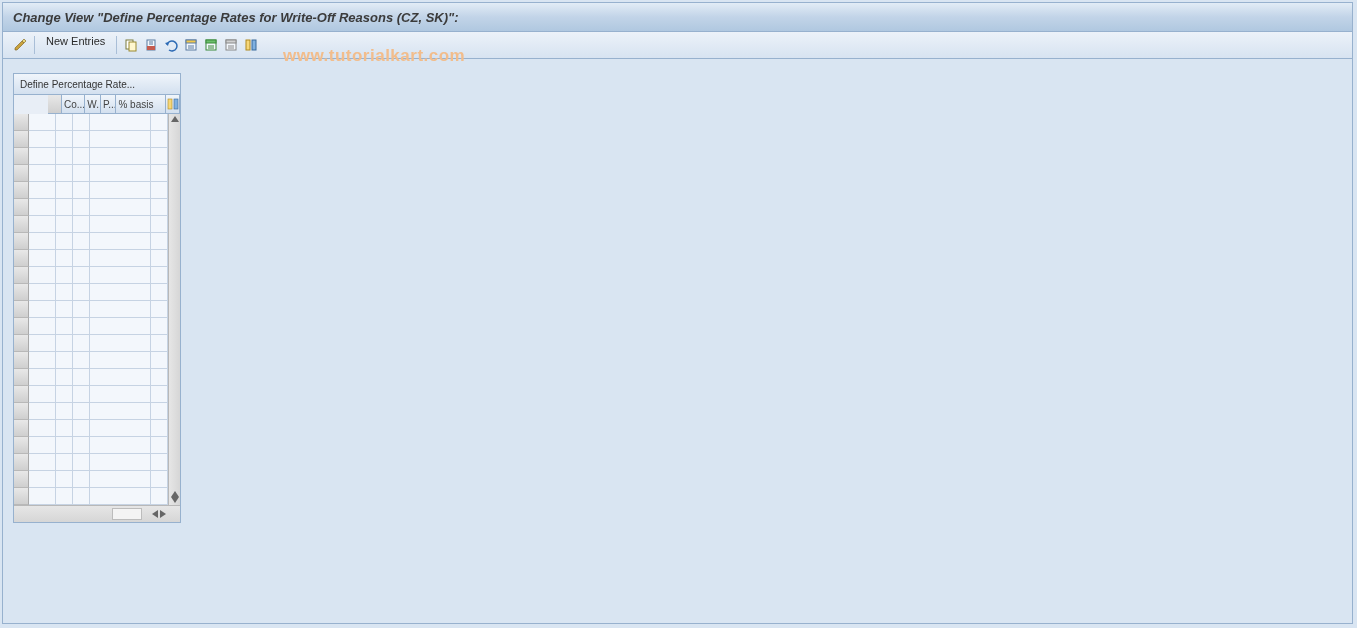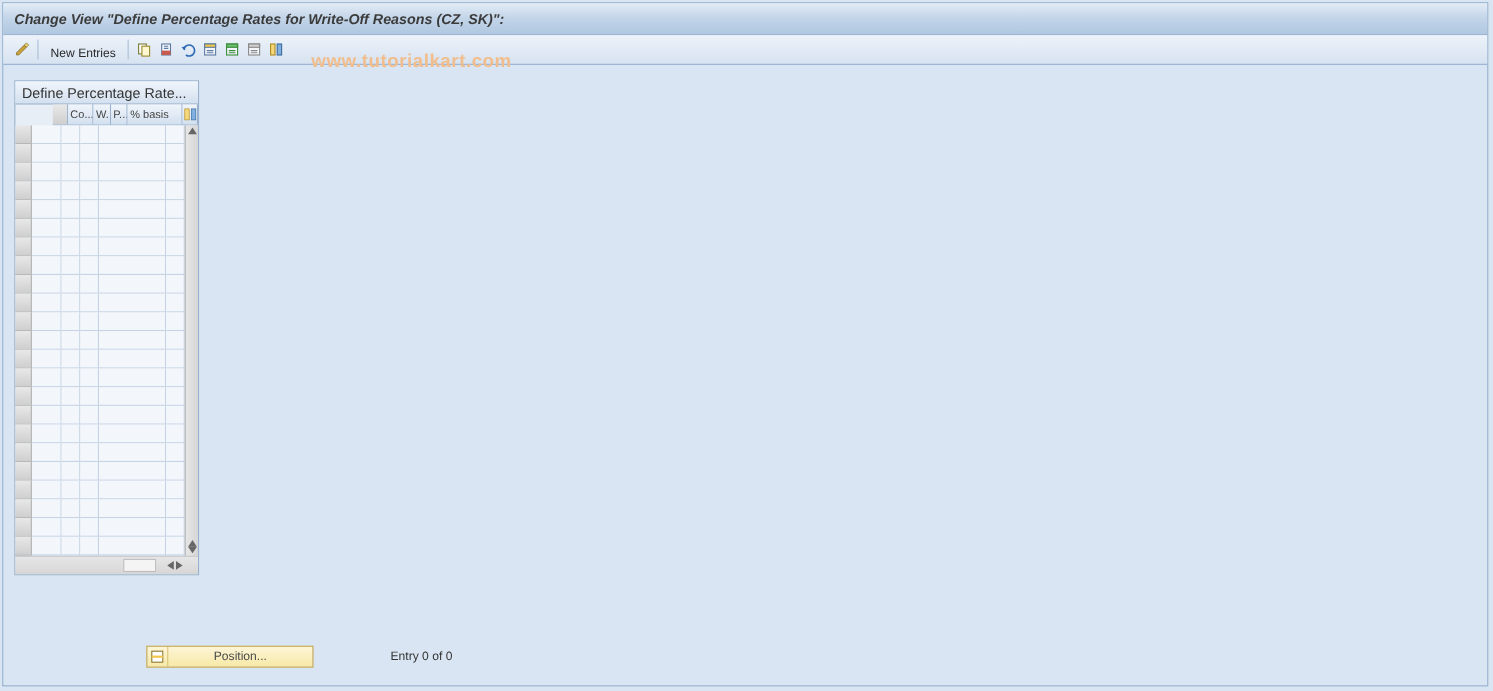--- a/index.html
+++ b/index.html
@@ -57,21 +57,21 @@
     height: 18px;
     display: inline-flex;
     align-items: center;
     justify-content: center;
     cursor: pointer;
   }
   .tb-text-btn {
     padding: 0 6px;
     height: 20px;
     display: inline-flex;
-    align-items: flex-end;
+    align-items: flex-start;
     cursor: pointer;
     color: #2a2a2a;
   }
   .watermark {
     position: absolute;
     left: 280px;
     top: 14px;
     font-size: 17px;
     font-weight: bold;
     color: #f2bd8c;
@@ -93,21 +93,21 @@
     background: #e8eef6;
   }
   .tc-title {
     height: 20px;
     background: linear-gradient(to bottom, #f0f5fb 0%, #d3e0ef 100%);
     border-bottom: 1px solid #97b1ce;
     padding-left: 6px;
     display: flex;
     align-items: center;
     color: #333;
-    font-size: 13px;
+    font-size: 10px;
   }
   .tc-header-row {
     display: flex;
     height: 18px;
     border-bottom: 1px solid #97b1ce;
     margin-left: 34px;
   }
   .tc-header-row .hcell {
     border-right: 1px solid #97b1ce;
     background: linear-gradient(to bottom, #f0f5fb 0%, #d3e0ef 100%);
@@ -495,26 +495,14 @@
       </div>
       <div class="tc-hscroll">
         <div class="hs-track"></div>
         <div style="width:6px"></div>
         <div class="hs-arrow hs-left"></div>
         <div class="hs-arrow hs-right"></div>
       </div>
     </div>
   </div>
 
-  <div class="footer">
-    <div class="position-btn">
-      <span class="pb-icon">
-        <svg width="12" height="12" viewBox="0 0 12 12">
-          <rect x="1" y="1" width="10" height="10" fill="#fff" stroke="#8a7a30"></rect>
-          <rect x="1" y="5" width="10" height="2" fill="#f2c84b"></rect>
-        </svg>
-      </span>
-      <span class="pb-label">Position...</span>
-    </div>
-    <span class="entry-text">Entry 0 of 0</span>
-  </div>
 
 </div>
 
 </body></html>

